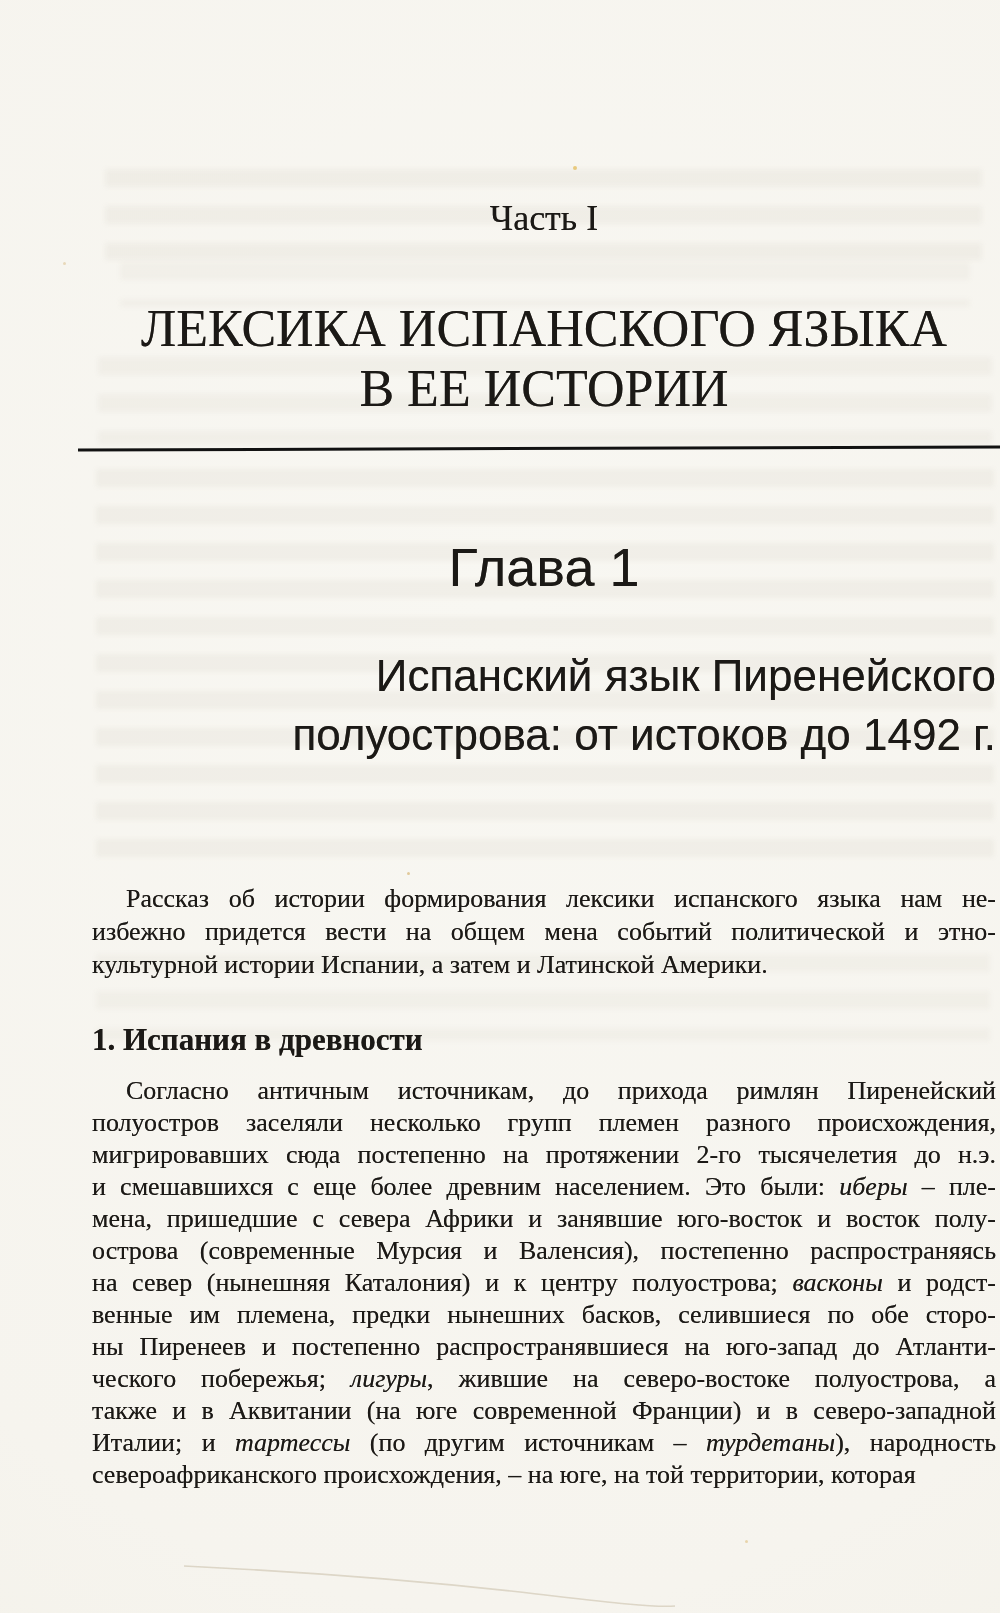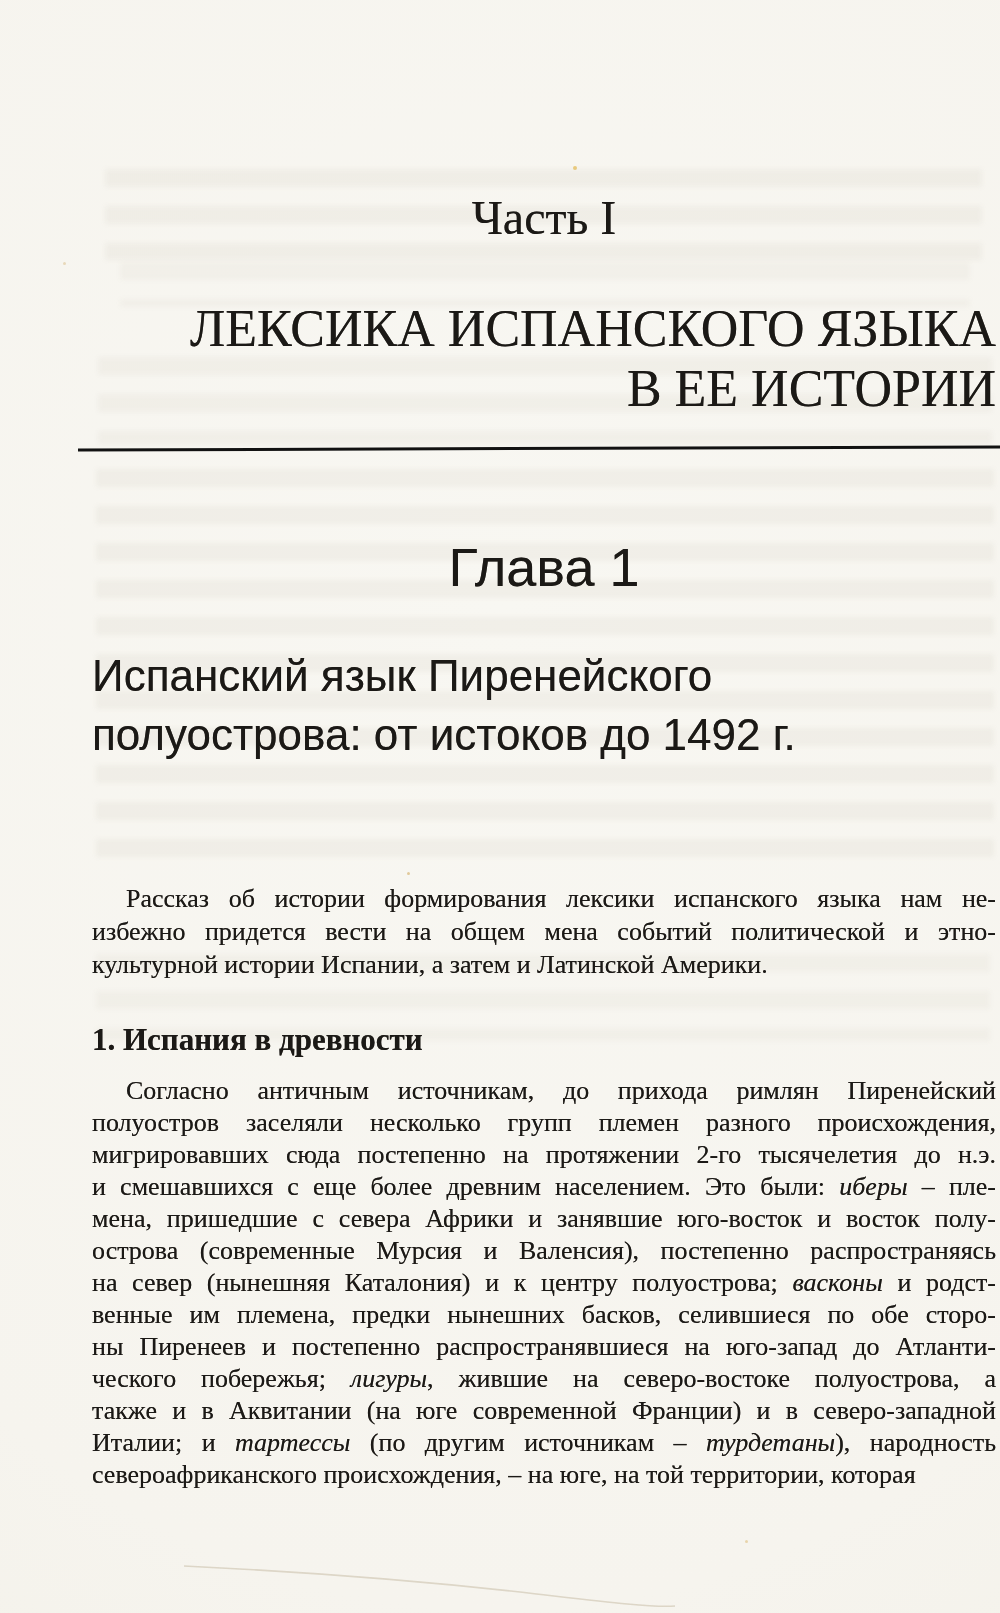--- a/index.html
+++ b/index.html
@@ -20,26 +20,26 @@
       transparent 0px,transparent 9px,
       rgba(152,141,117,.15) 9px,rgba(152,141,117,.15) 27px,
       transparent 27px,transparent 37px);
   }
   .g0{top:253px;left:120px;right:30px;height:54px;opacity:.38;}
   .g1{top:160px;left:105px;right:18px;height:100px;opacity:.5;}
   .g2{top:348px;left:98px;right:8px;height:96px;opacity:.45;}
   .g3{top:460px;left:96px;right:6px;height:400px;opacity:.52;}
   .g4{top:945px;left:96px;right:10px;height:96px;opacity:.4;}
 
-  .part-label{top:194px;left:92px;width:904px;text-align:center;font-size:48px;line-height:48px;}
-  .main-title{top:299px;left:92px;width:904px;text-align:right;font-size:52px;line-height:60px;}
+  .part-label{top:194px;left:92px;width:904px;text-align:center;font-size:36px;line-height:48px;}
+  .main-title{top:299px;left:92px;width:904px;text-align:center;font-size:52px;line-height:60px;}
   .rule{top:447px;left:78px;right:0;height:3px;background:#121212;transform:rotate(-.18deg);z-index:1;position:absolute;}
   .chapter-label{top:541px;left:92px;width:904px;text-align:center;
     font-family:"Liberation Sans",sans-serif;font-size:54px;line-height:52px;}
-  .chapter-title{top:646px;left:92px;width:904px;text-align:left;
+  .chapter-title{top:646px;left:92px;width:904px;text-align:right;
     font-family:"Liberation Sans",sans-serif;font-size:44px;line-height:59px;}
   .section-heading{top:1023px;left:92px;width:904px;text-align:left;font-weight:bold;font-size:31px;line-height:34px;}
 
   .paragraph{left:92px;width:904px;font-size:26px;}
   .intro{top:882px;line-height:33px;}
   .bodypara{top:1075px;line-height:32px;}
   .tline{text-align:justify;text-align-last:justify;}
   .tline.first{text-indent:34px;}
   .tline.last{text-align-last:left;}
 

